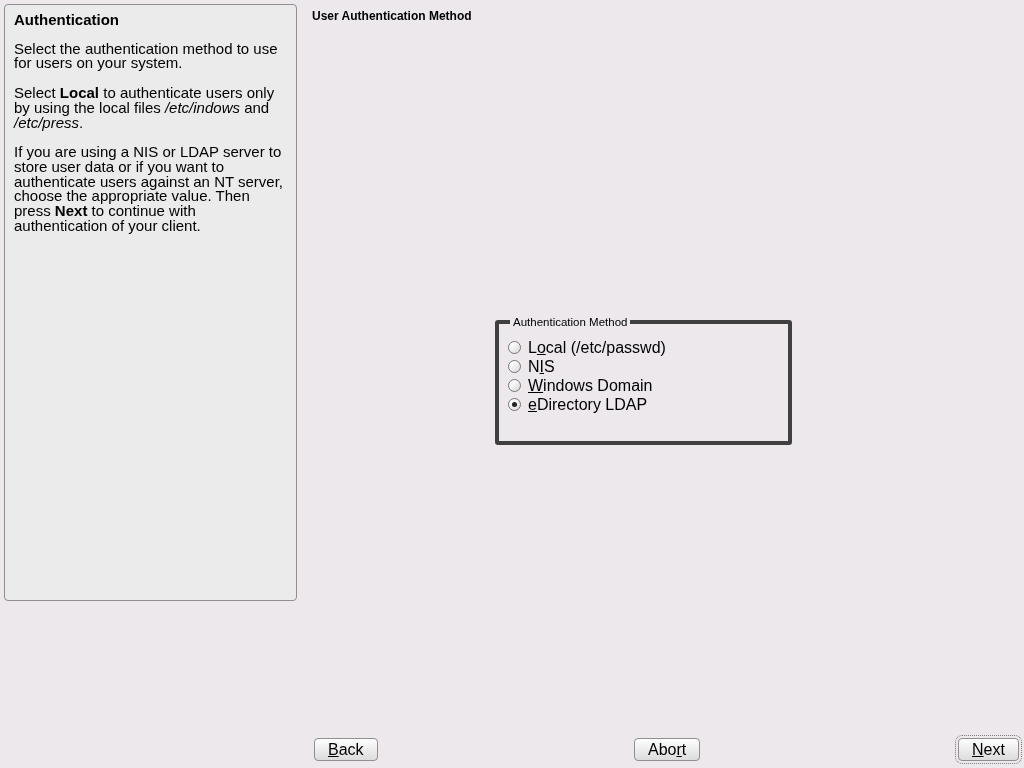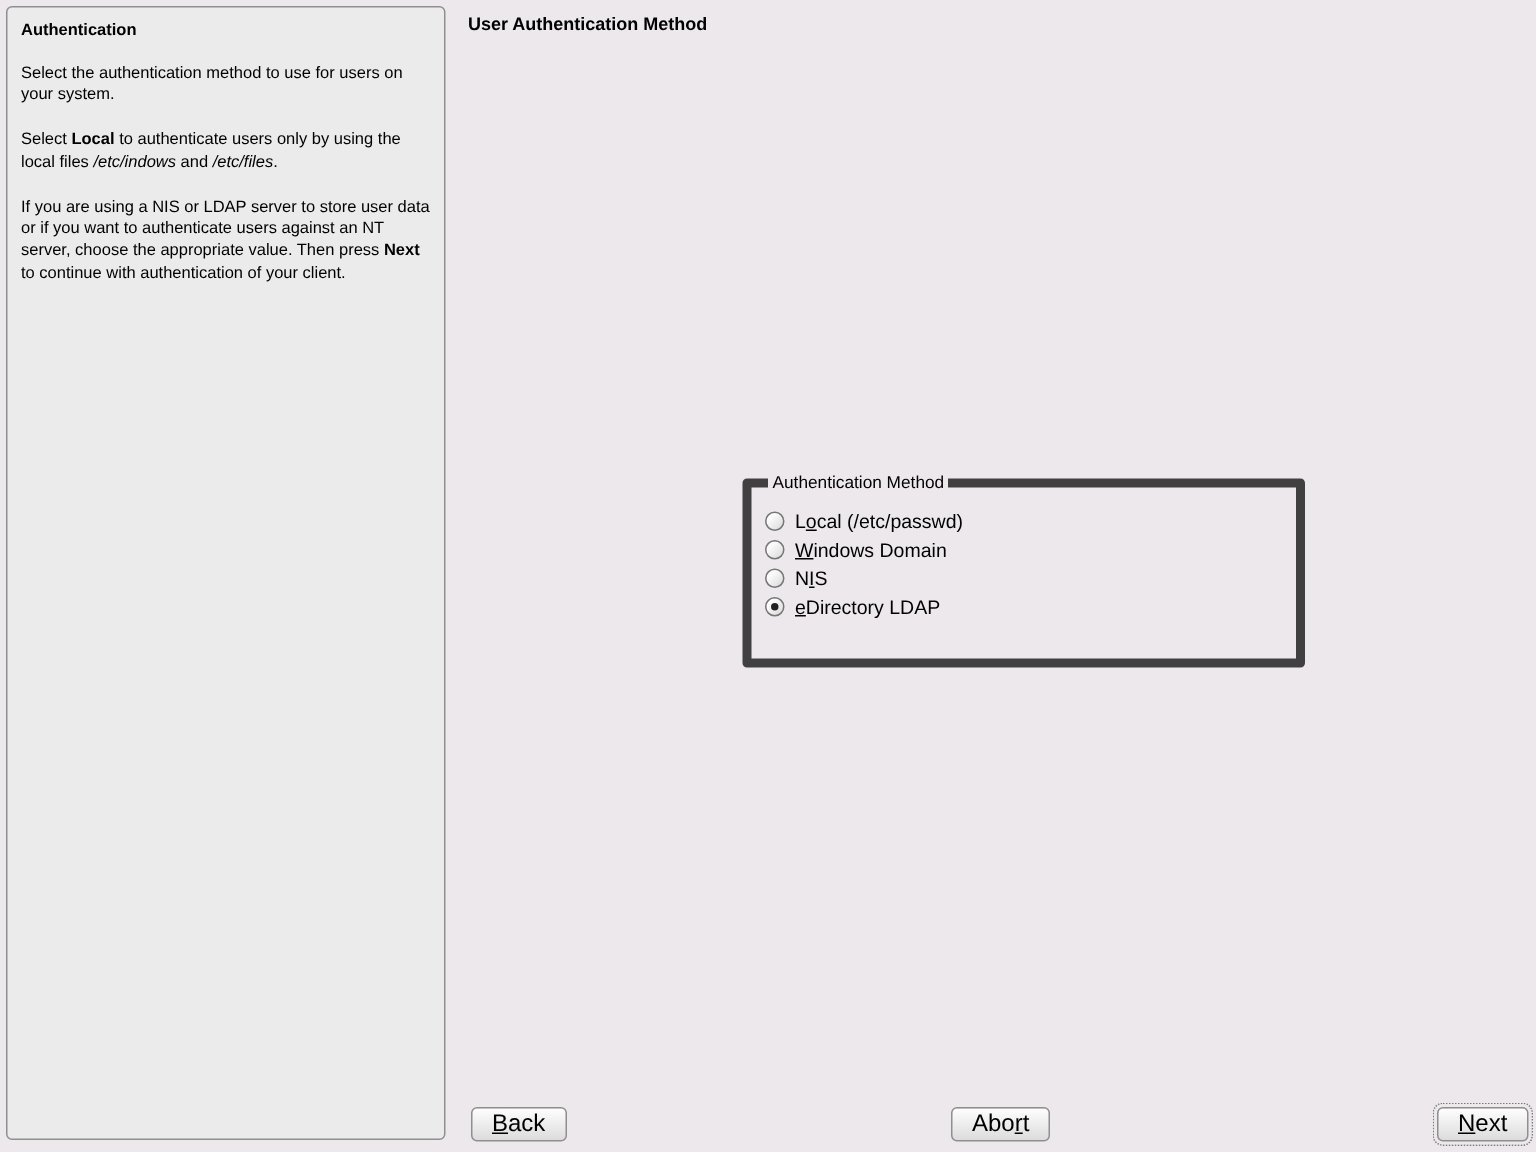--- a/index.html
+++ b/index.html
@@ -10,26 +10,26 @@
     font-family: "Liberation Sans", sans-serif;
     color: #000;
     position: relative;
     overflow: hidden;
   }
 
   
   .help-panel {
     position: absolute;
     left: 4px; top: 4px;
-    width: 293px; height: 756px;
+    width: 293px; height: 597px;
     background: #ebebeb;
     border: 1px solid #8f8f8f;
     border-radius: 4px;
     padding: 8px 9px;
-    font-size: 11px;
+    font-size: 15px;
     line-height: 14.7px;
   }
   .help-title { font-weight: bold; }
   .help-p { margin: 0 0 15px 0; }
   .help-p.first { margin-top: 14px; }
   .help-panel i { font-style: italic; }
   .help-panel b { font-weight: bold; }
 
   
   .page-title {
@@ -37,24 +37,24 @@
     left: 312px; top: 9px;
     margin: 0;
     font-size: 12px;
     font-weight: bold;
   }
 
   
   .auth-group {
     position: absolute;
     left: 495px; top: 316px;
-    width: 375px; height: 129px;
+    width: 297px; height: 129px;
     margin: 0;
     padding: 10px 0 0 9px;
-    border: 6px solid #404040;
+    border: 4px solid #404040;
     border-radius: 3px;
     background: transparent;
   }
   .auth-group legend {
     font-size: 11.5px;
     padding: 0 3px;
     margin-left: 2px;
   }
   .radio-row {
     display: flex;
@@ -73,21 +73,21 @@
     flex: 0 0 13px;
   }
   .radio .dot {
     width: 5px; height: 5px;
     border-radius: 50%;
     background: transparent;
   }
   .radio-row.selected .radio .dot { background: #222; }
   .radio-label {
     margin-left: 7px;
-    font-size: 13px;
+    font-size: 16px;
     white-space: nowrap;
   }
   u { text-decoration: underline; }
 
   
   .btn {
     position: absolute;
     top: 738px;
     height: 23px;
     padding: 0 13px;
@@ -108,21 +108,21 @@
   }
 </style>
 </head>
 <body>
 
 <div>
 
   <aside class="help-panel">
     <div class="help-title">Authentication</div>
     <p class="help-p first"><span>Select the authentication method to use for users on your system.</span></p>
-    <p class="help-p"><span>Select </span><b>Local</b><span> to authenticate users only by using the local files </span><i>/etc/indows</i><span> and </span><i>/etc/files</i><span>.</span></p>
+    <p class="help-p"><span>Select </span><b>Local</b><span> to authenticate users only by using the local files </span><i>/etc/indows</i><span> and </span><i>/etc/press</i><span>.</span></p>
     <p class="help-p"><span>If you are using a NIS or LDAP server to store user data or if you want to authenticate users against an NT server, choose the appropriate value. Then press </span><b>Next</b><span> to continue with authentication of your client.</span></p>
   </aside>
 
   <main>
     <h1 class="page-title">User Authentication Method</h1>
 
     <fieldset class="auth-group">
       <legend>Authentication Method</legend>
 
       <div class="radio-row">
@@ -130,28 +130,28 @@
             <span class="dot"></span>
           </span>
         <span class="radio-label"><span>L</span><u>o</u><span>cal (/etc/passwd)</span></span>
       </div>
 
 
       <div class="radio-row">
         <span class="radio">
             <span class="dot"></span>
           </span>
-        <span class="radio-label"><span></span><u>W</u><span>indows Domain</span></span>
+        <span class="radio-label"><span>N</span><u>I</u><span>S</span></span>
       </div>
 
       <div class="radio-row">
         <span class="radio">
             <span class="dot"></span>
           </span>
-        <span class="radio-label"><span>N</span><u>I</u><span>S</span></span>
+        <span class="radio-label"><span></span><u>W</u><span>indows Domain</span></span>
       </div>
 
       <div class="radio-row selected">
         <span class="radio">
             <span class="dot"></span>
           </span>
         <span class="radio-label"><span></span><u>e</u><span>Directory LDAP</span></span>
       </div>
     </fieldset>
 

